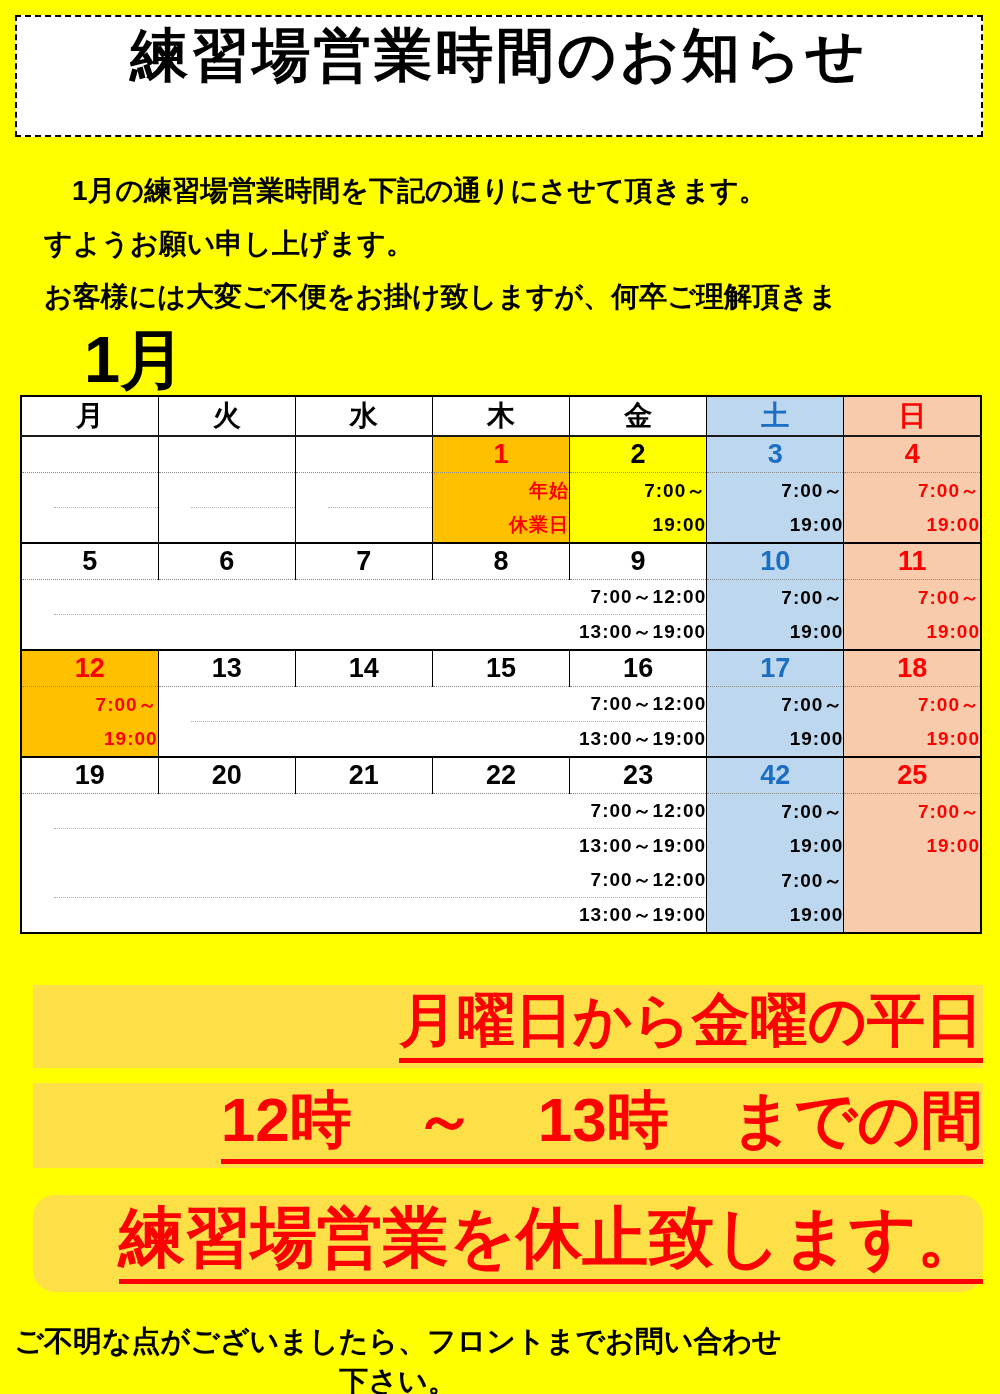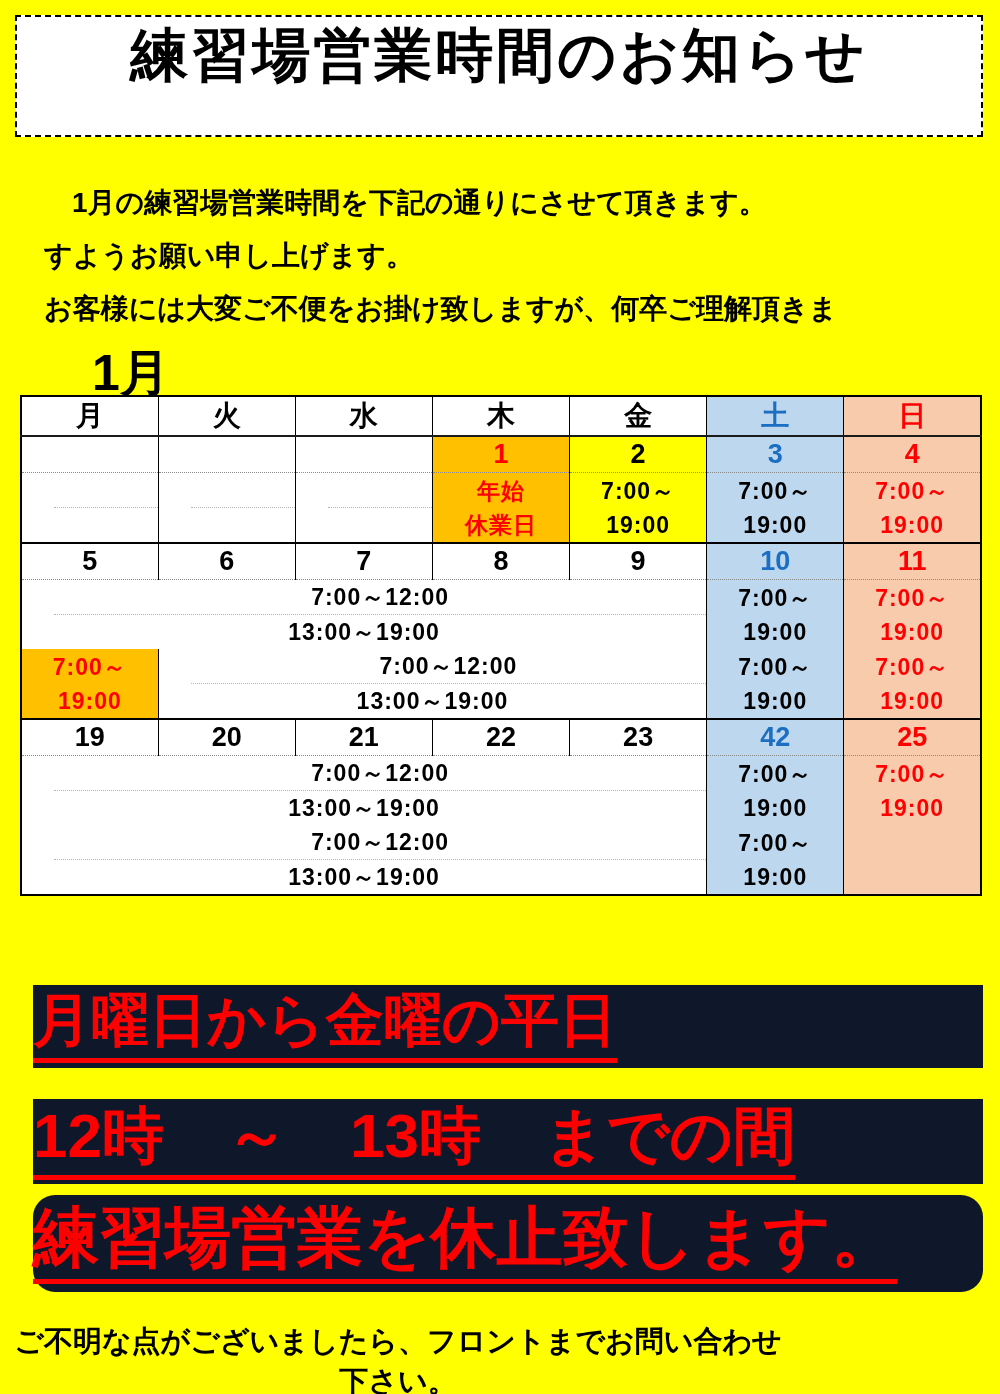--- a/index.html
+++ b/index.html
@@ -10,57 +10,57 @@
     font-weight:bold; color:#000;
     overflow:hidden;
   }
   .title-box {
     position:absolute; left:15px; top:15px; width:964px; height:118px;
     background:#FFFFFF; border:2px dashed #000;
     display:flex; align-items:flex-start; justify-content:center;
   }
   .title-text {font-size:58px; letter-spacing:3px;}
 
-  .intro {position:absolute; left:44px; top:176px; font-size:28px; line-height:53px;}
-
-  .month {position:absolute; left:92px; top:316px; font-size:50px;margin-top:24px;}
+  .intro {position:absolute; left:44px; top:164px; font-size:28px; line-height:53px;}
+
+  .month {position:absolute; left:84px; top:316px; font-size:65px;}
 
   table.cal {
     position:absolute; left:20px; top:395px; width:962px;
     border-collapse:collapse; table-layout:fixed;
     background:#FFFFFF; border:2px solid #000;
   }
   .cal th, .cal td {
     border-left:1px solid #000; border-right:1px solid #000;
     padding:0; text-align:center; vertical-align:middle;
   }
   .cal thead th {height:36px; font-size:28px; border-bottom:2px solid #1a1a1a; background:#FFFFFF;}
   .cal th.sat {background:#BDD7EE; color:#1B6EC2;}
   .cal th.sun {background:#F8CBAD; color:#FF0000;}
 
   tr.numrow td {height:35px; font-size:27px; border-top:2px solid #000; border-bottom:1px dotted #8a8a8a;}
-  tr.timesrow td {height:69px; font-size:23px; letter-spacing:1px;}
+  tr.timesrow td {height:69px; font-size:19px; letter-spacing:1px;text-align:right;}
 
   td.satn {background:#BDD7EE; color:#1B6EC2;}
   td.sunn {background:#F8CBAD; color:#FF0000;}
   td.hol  {background:#FFC000; color:#FF0000;}
   td.yel  {background:#FFFF00; color:#000;}
   td.satc {background:#BDD7EE; color:#000;}
   td.sunc {background:#F8CBAD; color:#FF0000;}
   td.merged {font-size:30px;}
 
   .t .l1, .t .l2 {height:34px; line-height:34px;}
   td.split .l1 {border-bottom:1px dotted #b3b3b3;margin-left:32px;}
 
   .band {
-    position:absolute; left:33px; width:950px; background:#0f172a;
-    display:flex; align-items:center; justify-content:flex-start; color:#FF0000;
+    position:absolute; left:33px; width:950px; background:#fde047;
+    display:flex; align-items:center; justify-content:flex-end; color:#FF0000;
   }
   .band1 {top:985px;  height:83px; font-size:58px;}
-  .band2 {top:1083px; height:85px; font-size:62px;margin-top:16px;}
+  .band2 {top:1083px; height:85px; font-size:62px;}
   .band3 {top:1195px; height:97px; font-size:66px;border-radius:22px;}
   .u {border-bottom:5px solid #FF0000; padding-bottom:7px; line-height:1.05; white-space:nowrap;}
 
   .footer-note {position:absolute; left:0; top:1322px; width:796px; text-align:center; font-size:29px;}
 </style>
 </head>
 <body>
 
 <div class="title-box">
   <div class="title-text">練習場営業時間のお知らせ</div>
@@ -149,20 +149,29 @@
           <div class="l2">19:00</div>
       </td>
       <td class="t sunc">
         <div class="l1">7:00～</div>
           <div class="l2">19:00</div>
       </td>
     </tr>
   </tbody>
 
   <tbody>
+    <tr class="numrow">
+      <td class="hol">12</td>
+      <td>13</td>
+      <td>14</td>
+      <td>15</td>
+      <td>16</td>
+      <td class="satn">17</td>
+      <td class="sunn">18</td>
+    </tr>
     <tr class="timesrow">
       <td class="t hol">
         <div class="l1">7:00～</div>
           <div class="l2">19:00</div>
       </td>
       <td class="t merged split" colspan="4">
         <div class="l1">7:00～12:00</div>
           <div class="l2">13:00～19:00</div>
       </td>
       <td class="t satc">

